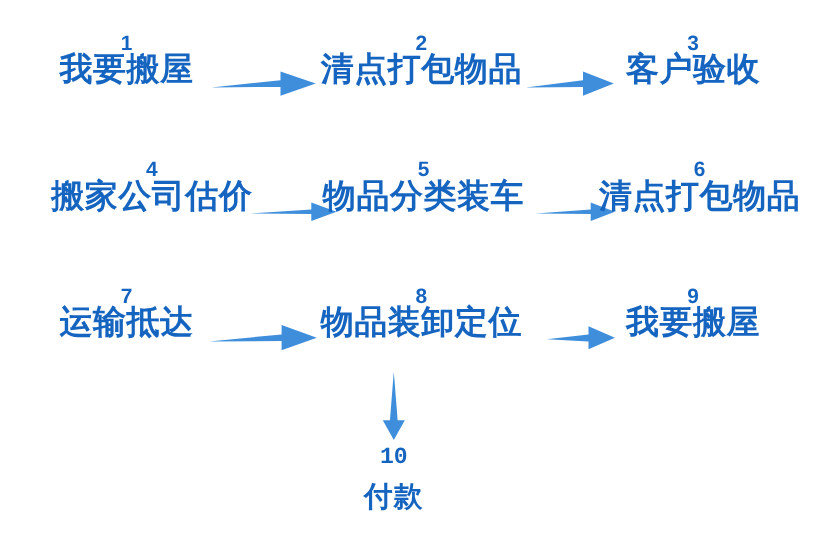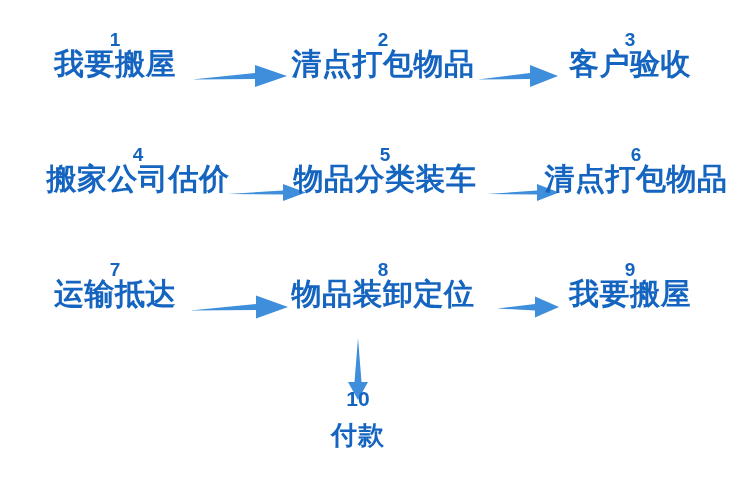--- a/index.html
+++ b/index.html
@@ -142,18 +142,18 @@
     <div class="step-number">9</div>
     <div class="step-label">我要搬屋</div>
   </div>
 
   <span class="arrow" style="left:345px; top:338px;">
     <svg width="26" height="62" viewBox="0 0 26 62" aria-hidden="true">
       <path d="M13 0 L16.5 44 L23 44 L13 62 L3 44 L9.5 44 Z" fill="#3E8EDB"></path>
     </svg>
   </span>
 
-  <div class="step-node final-node" style="left:358px; top:388px;">
+  <div class="step-node final-node" style="left:358px; top:406px;font-family:Liberation Mono, monospace;">
     <div class="step-number">10</div>
     <div class="step-label">付款</div>
   </div>
 
 </div>
 
 </body></html>

